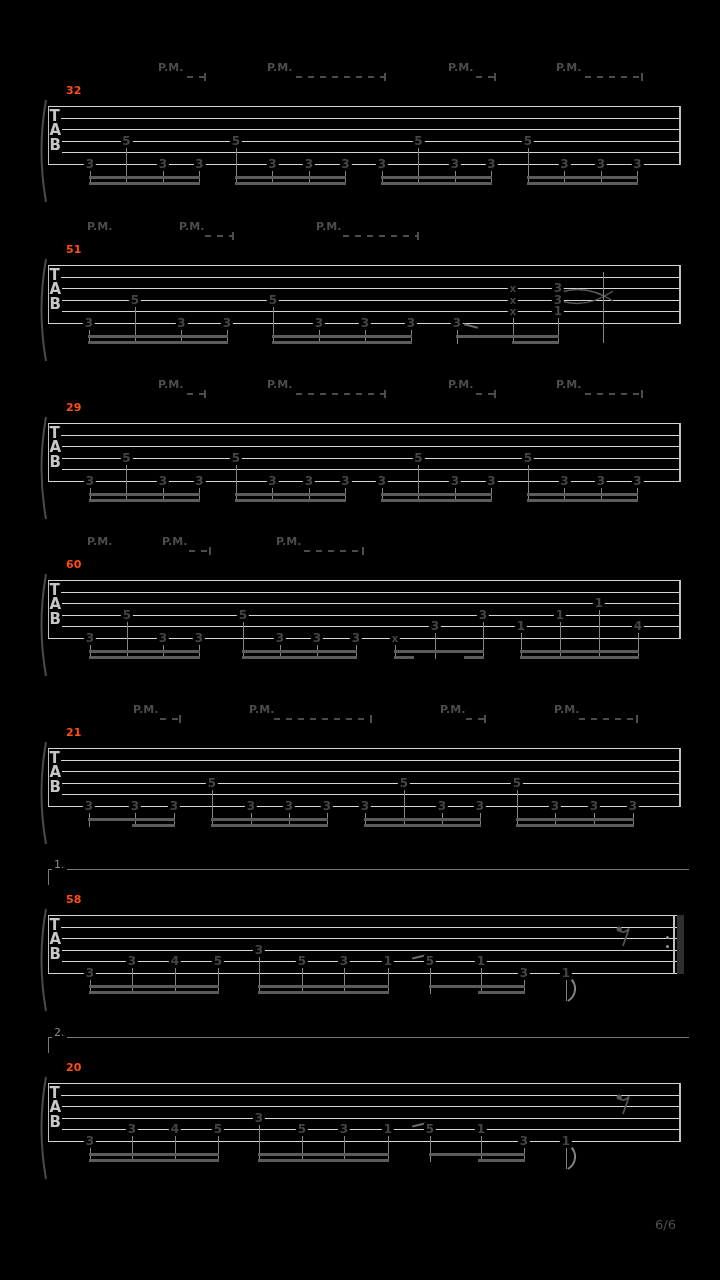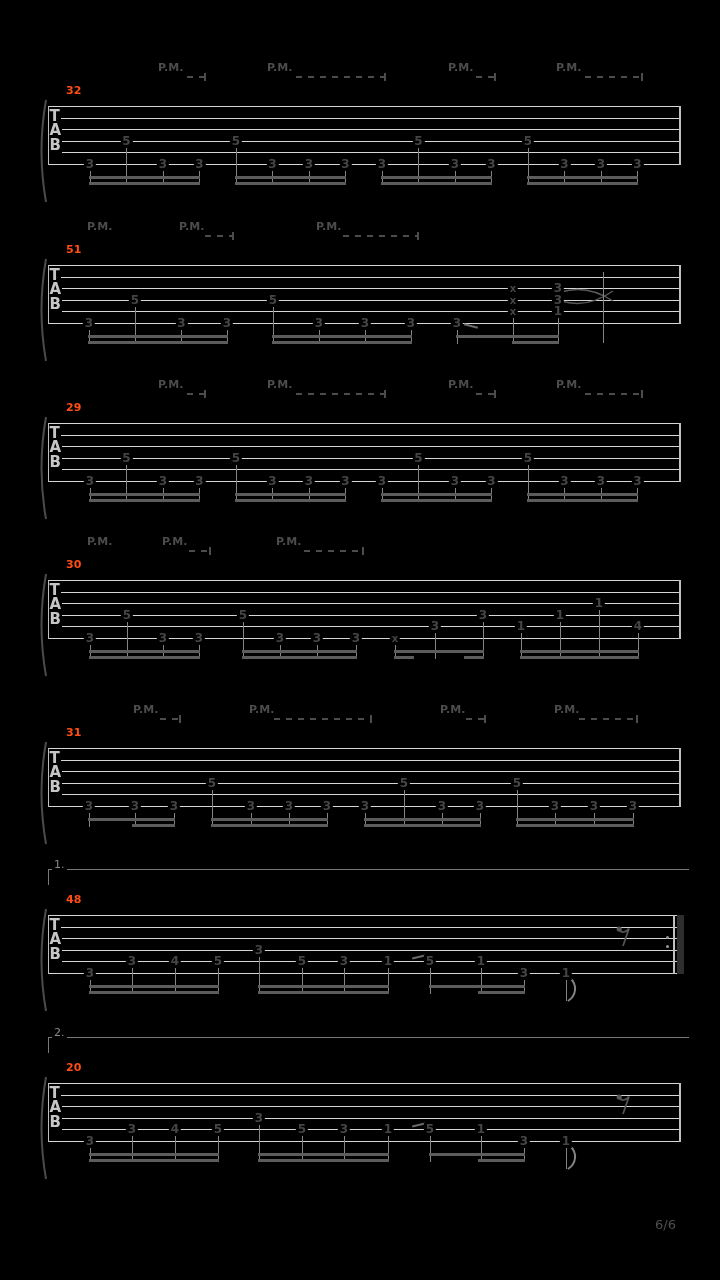--- a/index.html
+++ b/index.html
@@ -240,21 +240,21 @@
       <div class="abs sline" style="left:48px;top:591.6px;width:632px"></div>
       <div class="abs sline" style="left:48px;top:603.2px;width:632px"></div>
       <div class="abs sline" style="left:48px;top:614.8px;width:632px"></div>
       <div class="abs sline" style="left:48px;top:626.4px;width:632px"></div>
       <div class="abs sline" style="left:48px;top:638.0px;width:632px"></div>
       <div class="abs barline" style="left:48px;top:580px;width:1.3px;height:59.0px"></div>
       <div class="abs barline" style="left:679px;top:580px;width:1.5px;height:59.0px"></div>
       <div class="abs clef" style="left:48.5px;top:582.5px">T</div>
       <div class="abs clef" style="left:48.5px;top:597.2px">A</div>
       <div class="abs clef" style="left:48.5px;top:611.9px">B</div>
-      <div class="abs mnum" style="left:66px;top:558px">30</div>
+      <div class="abs mnum" style="left:66px;top:558px">60</div>
       <div class="abs pmlabel" style="left:87px;top:535px">P.M.</div>
       <div class="abs pmlabel" style="left:162px;top:535px">P.M.</div>
       <div class="abs pmdash" style="left:189px;top:550px;width:20px"></div>
       <div class="abs pmtick" style="left:209px;top:547px"></div>
       <div class="abs pmlabel" style="left:276px;top:535px">P.M.</div>
       <div class="abs pmdash" style="left:304px;top:550px;width:58px"></div>
       <div class="abs pmtick" style="left:362px;top:547px"></div>
       <div class="abs fret " style="left:90px;top:632.0px">3</div>
       <div class="abs stem" style="left:89.5px;top:644.0px;height:15.0px"></div>
       <div class="abs fret " style="left:127px;top:608.8px">5</div>
@@ -303,21 +303,21 @@
       <div class="abs sline" style="left:48px;top:759.6px;width:632px"></div>
       <div class="abs sline" style="left:48px;top:771.2px;width:632px"></div>
       <div class="abs sline" style="left:48px;top:782.8px;width:632px"></div>
       <div class="abs sline" style="left:48px;top:794.4px;width:632px"></div>
       <div class="abs sline" style="left:48px;top:806.0px;width:632px"></div>
       <div class="abs barline" style="left:48px;top:748px;width:1.3px;height:59.0px"></div>
       <div class="abs barline" style="left:679px;top:748px;width:1.5px;height:59.0px"></div>
       <div class="abs clef" style="left:48.5px;top:750.5px">T</div>
       <div class="abs clef" style="left:48.5px;top:765.2px">A</div>
       <div class="abs clef" style="left:48.5px;top:779.9px">B</div>
-      <div class="abs mnum" style="left:66px;top:726px">31</div>
+      <div class="abs mnum" style="left:66px;top:726px">21</div>
       <div class="abs pmlabel" style="left:133px;top:703px">P.M.</div>
       <div class="abs pmdash" style="left:160px;top:718px;width:19px"></div>
       <div class="abs pmtick" style="left:179px;top:715px"></div>
       <div class="abs pmlabel" style="left:249px;top:703px">P.M.</div>
       <div class="abs pmdash" style="left:274px;top:718px;width:96px"></div>
       <div class="abs pmtick" style="left:370px;top:715px"></div>
       <div class="abs pmlabel" style="left:440px;top:703px">P.M.</div>
       <div class="abs pmdash" style="left:466px;top:718px;width:18px"></div>
       <div class="abs pmtick" style="left:484px;top:715px"></div>
       <div class="abs pmlabel" style="left:554px;top:703px">P.M.</div>
@@ -373,21 +373,21 @@
       <div class="abs sline" style="left:48px;top:961.4px;width:632px"></div>
       <div class="abs sline" style="left:48px;top:973.0px;width:632px"></div>
       <div class="abs barline" style="left:48px;top:915px;width:1.3px;height:59.0px"></div>
       <div class="abs rdot" style="left:666px;top:935.5px"></div>
       <div class="abs rdot" style="left:666px;top:945px"></div>
       <div class="abs barline" style="left:673px;top:915px;width:1.5px;height:59.0px"></div>
       <div class="abs thickbar" style="left:677px;top:915px;width:6.5px;height:59.0px"></div>
       <div class="abs clef" style="left:48.5px;top:917.5px">T</div>
       <div class="abs clef" style="left:48.5px;top:932.2px">A</div>
       <div class="abs clef" style="left:48.5px;top:946.9px">B</div>
-      <div class="abs mnum" style="left:66px;top:893px">48</div>
+      <div class="abs mnum" style="left:66px;top:893px">58</div>
       <div class="abs voltaline" style="left:48px;top:869px;width:641px"></div>
       <div class="abs voltatick" style="left:48px;top:869px;height:16px"></div>
       <div class="abs voltalabel" style="left:52px;top:858px">1.</div>
       <div class="abs fret " style="left:90px;top:967.0px">3</div>
       <div class="abs stem" style="left:89.5px;top:979.0px;height:15.0px"></div>
       <div class="abs fret " style="left:132px;top:955.4px">3</div>
       <div class="abs stem" style="left:131.5px;top:967.4px;height:26.6px"></div>
       <div class="abs fret " style="left:175px;top:955.4px">4</div>
       <div class="abs stem" style="left:174.5px;top:967.4px;height:26.6px"></div>
       <div class="abs fret " style="left:218px;top:955.4px">5</div>

